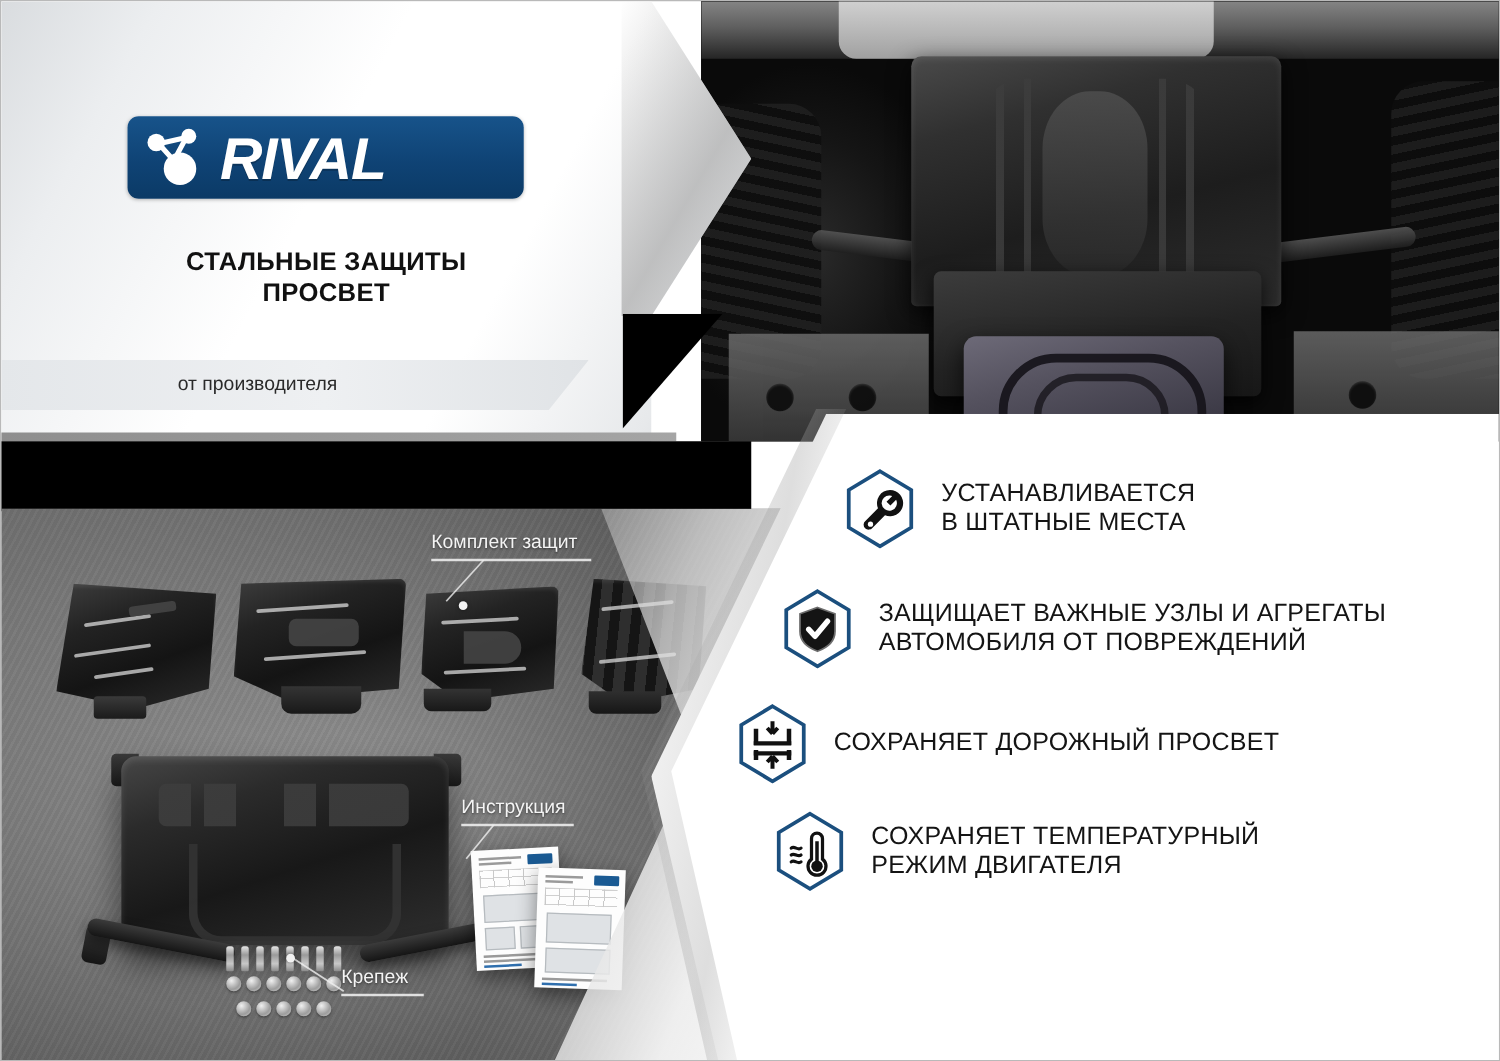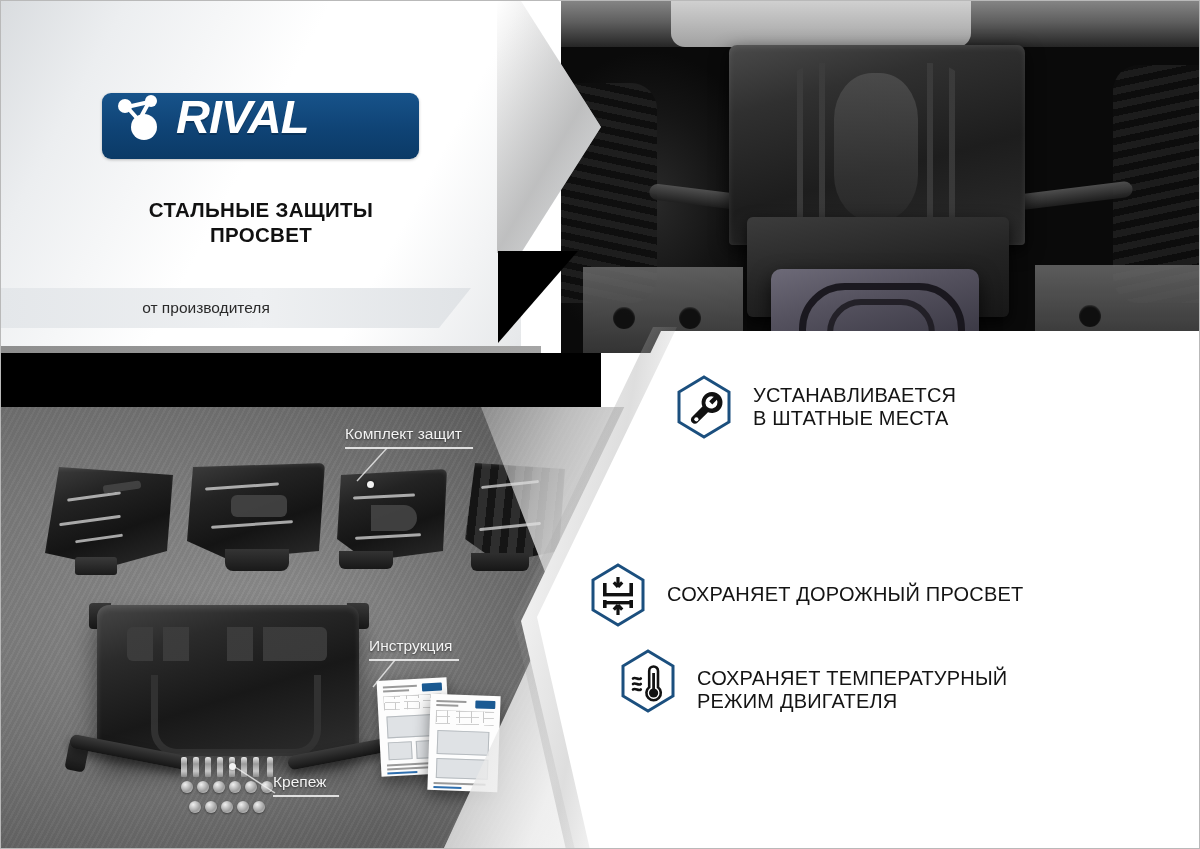--- a/index.html
+++ b/index.html
@@ -103,21 +103,21 @@
   }
   .hero-black-wedge {
     position:absolute; left:497px; top:250px; width:110px; height:110px;
     background:#000; clip-path: polygon(0 0, 80px 0, 0 92px);
   }
 
   
   .logo-box {
     position:absolute; left:101px; top:92px; width:317px; height:66px;
     background:linear-gradient(180deg,#17538a 0%,#0f4375 55%,#0b3a66 100%);
-    border-radius:9px; display:flex; padding-left:14px;
+    border-radius:9px; display:flex; align-items:center; padding-left:14px;
     box-shadow:0 1px 3px rgba(0,0,0,.25);
   }
   .logo-mark { width:56px; height:50px; flex:0 0 56px; }
   .logo-word {
     color:#fff; font-size:47px; font-weight:bold; font-style:italic;
     letter-spacing:-1px; margin-left:4px; line-height:1;
     text-shadow:0 2px 0 rgba(0,0,0,.22);
   }
 
   .hero-title {
@@ -279,21 +279,21 @@
   .feat {
     position:absolute; display:flex; align-items:center; gap:20px;
   }
   .hexicon { position:relative; width:58px; height:64px; flex:0 0 58px; }
   .feat-text { font-size:20px; font-weight:normal; color:#141414; line-height:1.16;
     letter-spacing:.2px; white-space:pre-line; }
 
   .f1 { left:674px; top:374px; }
   .f2 { left:624px; top:470px; }
   .f3 { left:588px; top:562px; }
-  .f4 { left:618px; top:648px;align-items:flex-end; }
+  .f4 { left:618px; top:648px; }
   .f5 { left:652px; top:738px; }
 
   .f3 .feat-text, .f5 .feat-text { }
 </style>
 </head>
 <body>
 
 <div id="canvas">
 
   <div class="photo-under">
@@ -468,20 +468,31 @@
         <g fill="#111111">
           <path d="M37 17a10.5 10.5 0 0 0-9.6 14.6l-9.9 9.9a4 4 0 1 0 5.6 5.6l9.9-9.9A10.5 10.5 0 1 0 37 17zm0 4.4a6.1 6.1 0 0 1 1.8.3l-4.6 4.6 3.1 3.1 4.6-4.6a6.1 6.1 0 1 1-4.9-3.4z"></path>
           <circle cx="21.4" cy="44.3" r="2.1" fill="#ffffff"></circle>
         </g>
       </svg>
     </span>
     <span class="feat-text">УСТАНАВЛИВАЕТСЯ
 В ШТАТНЫЕ МЕСТА</span>
   </div>
 
+  <div class="feat f2">
+    <span class="hexicon">
+      <svg viewBox="0 0 58 64" width="58" height="64" aria-hidden="true">
+        <polygon points="29,2 54,17 54,47 29,62 4,47 4,17" fill="none" stroke="#1b4f7e" stroke-width="3"></polygon>
+        <path d="M29 15 L43 20 V34c0 8-6.4 13.2-14 16-7.6-2.8-14-8-14-16V20z" fill="#141414" stroke="#6d6d6d" stroke-width="1.4"></path>
+        <path d="M22 32.5 L27 38 L37 26" fill="none" stroke="#ffffff" stroke-width="4.4" stroke-linecap="round" stroke-linejoin="round"></path>
+      </svg>
+    </span>
+    <span class="feat-text">ЗАЩИЩАЕТ ВАЖНЫЕ УЗЛЫ И АГРЕГАТЫ
+АВТОМОБИЛЯ ОТ ПОВРЕЖДЕНИЙ</span>
+  </div>
 
   <div class="feat f3">
     <span class="hexicon">
       <svg viewBox="0 0 58 64" width="58" height="64" aria-hidden="true">
         <polygon points="29,2 54,17 54,47 29,62 4,47 4,17" fill="none" stroke="#1b4f7e" stroke-width="3"></polygon>
         <g fill="#111111">
           <rect x="14" y="20" width="3.6" height="13"></rect>
           <rect x="40.4" y="20" width="3.6" height="13"></rect>
           <rect x="14" y="30" width="30" height="3.4"></rect>
           <rect x="14" y="37" width="3.6" height="8"></rect>

